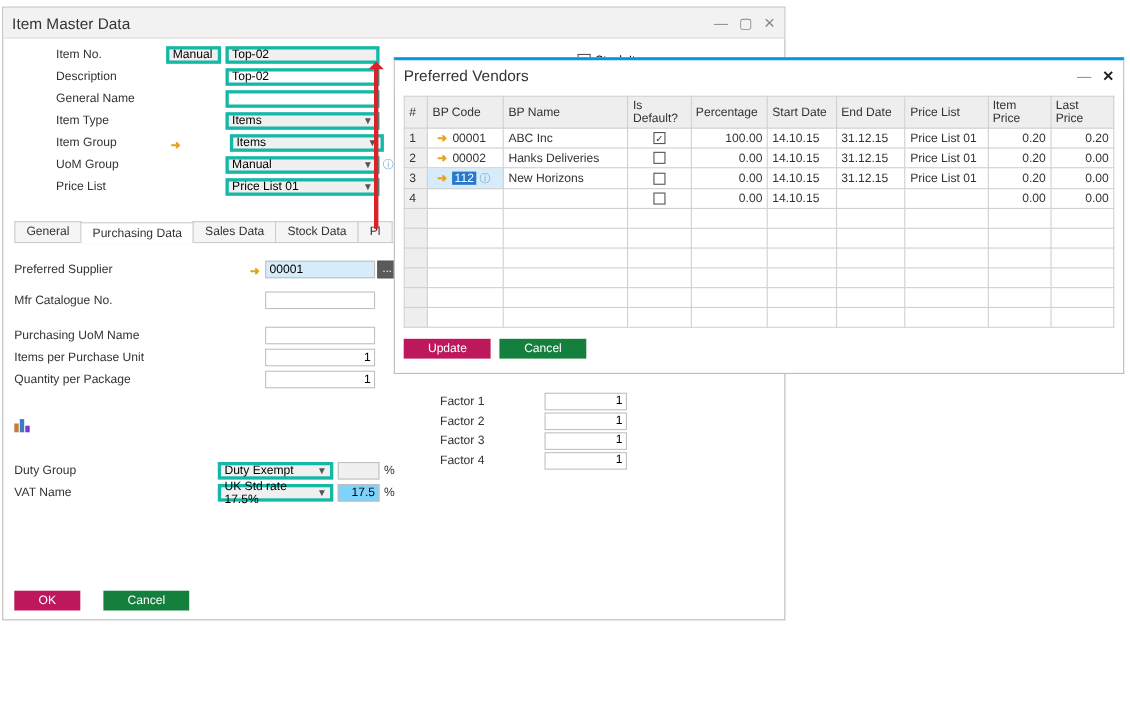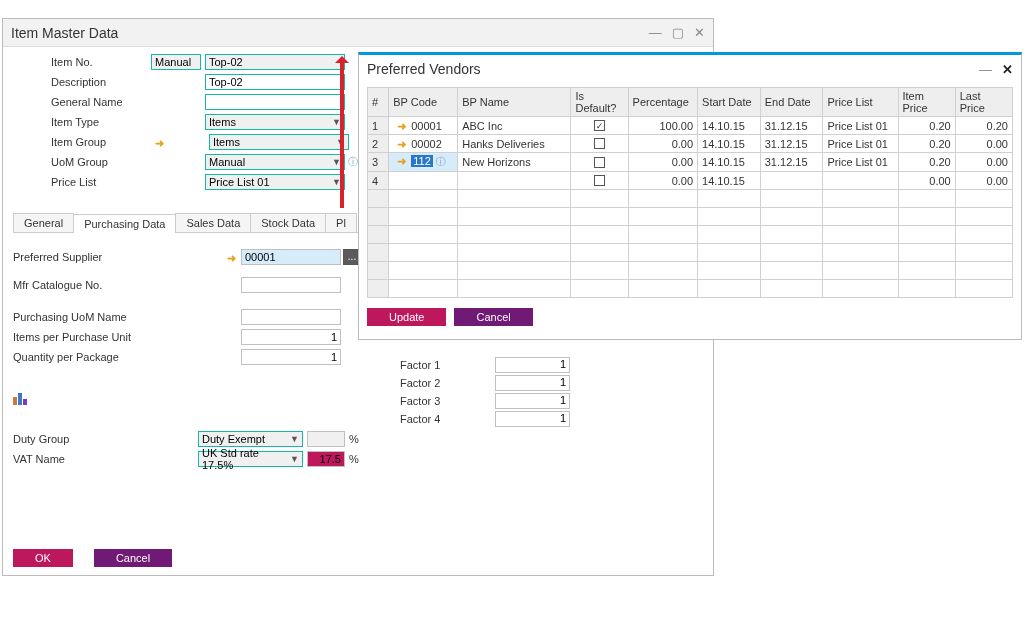--- a/index.html
+++ b/index.html
@@ -1,32 +1,32 @@
 <!DOCTYPE html>
 <html><head>
 <meta charset="utf-8">
 <style>
 * { box-sizing: border-box; margin: 0; padding: 0; font-family: Tahoma, Arial, sans-serif; font-size: 11px; }
 body { background: #fff; position: relative; width: 1027px; height: 642px; }
 
 .window { position: absolute; border: 1px solid #bbb; background: #fff; }
-.main-window { left: 2px; top: 18px; width: 712px; height: 558px; }
+.main-window { left: 2px; top: 6px; width: 712px; height: 558px; }
 .popup-window { left: 358px; top: 52px; width: 664px; height: 288px; border-top: 3px solid #0099dd; }
 
 .titlebar { display: flex; align-items: center; justify-content: space-between; padding: 4px 8px; height: 28px; }
 .main-window .titlebar { background: #f2f2f2; border-bottom: 1px solid #ddd; }
 .popup-window .titlebar { background: #fff; }
 .title-text { font-size: 14px; color: #343434; }
 .title-controls { display: flex; gap: 10px; align-items: center; }
 .title-controls span { color: #888; cursor: pointer; font-size: 13px; }
 
 .form-area { padding: 6px 10px; }
 .form-row { display: flex; align-items: center; margin-bottom: 2px; height: 18px; }
 .form-label { width: 100px; color: #333; margin-left: 38px; }
-.select-like, .input-like { height: 16px; border: 1px solid #14b8a6; background: #fcfcfc; padding: 0 3px; display: flex; align-items: center; justify-content: space-between; }
+.select-like, .input-like { height: 16px; border: 3px solid #14b8a6; background: #fcfcfc; padding: 0 3px; display: flex; align-items: center; justify-content: space-between; }
 .select-like { background: #f0f0f0; }
 .select-like .caret { font-size: 9px; color: #555; }
 .input-like { background: #fff; }
 .input-like.gray { background: #f0f0f0; }
 .sm { width: 140px; }
 
 .yellow-arrow { display: inline-block; width: 10px; height: 10px; margin: 0 4px; }
 .yellow-arrow::before { content: "\279C"; color: #e8a21e; font-size: 11px; font-weight: bold; }
 
 .info-icon::before { content: "\24D8"; color: #7ba5c2; font-size: 10px; margin-left: 3px; }
@@ -42,21 +42,21 @@
 .field-row { display: flex; align-items: center; margin-bottom: 4px; }
 .field-label { width: 210px; color: #333; }
 .field-input { width: 100px; height: 16px; border: 1px solid #c0c0c0; padding: 0 3px; display: flex; align-items: center; background: #fff; }
 .field-input.r { justify-content: flex-end; }
 .ellipsis-btn { width: 18px; height: 16px; background: #5a5a5a; color: #fff; display: inline-flex; align-items: center; justify-content: center; border: 1px solid #555; cursor: pointer; font-size: 10px; line-height: 1; margin-left: 2px; }
 .highlight-field { background: #d6ecfa !important; }
 
 .bottom-buttons { position: absolute; left: 10px; bottom: 8px; display: flex; gap: 21px; }
 .btn { padding: 3px 22px; border: none; color: #fff; cursor: pointer; }
 .btn-primary { background: #be185d; }
-.btn-secondary { background: #701a75; }
+.btn-secondary { background: #15803d; }
 
 .vendor-table { border-collapse: collapse; width: calc(100% - 16px); margin: 4px 8px; }
 .vendor-table th, .vendor-table td { border: 1px solid #d0d0d0; padding: 2px 4px; height: 18px; text-align: left; font-size: 11px; color: #333; }
 .vendor-table th { background: #eeeeee; font-weight: normal; }
 .vendor-table td.num { text-align: right; }
 .vendor-table td.rownum { background: #eee; text-align: left; width: 20px; }
 .vendor-table td.sel-bp { background: #d6ecfa; }
 .vendor-table td.bptxt { color: #333; }
 .vendor-table td .hl { background: #2777cc; color: #fff; padding: 0 2px; }
 
@@ -218,21 +218,21 @@
           <span></span>
         </div>
       <span class="pct-label">%</span>
     </div>
     <div class="field-row">
       <span class="field-label" style="width:185px">VAT Name</span>
       <div class="select-like" style="width:105px">
           <span>UK Std rate 17.5%</span>
           <span class="caret">▼</span>
         </div>
-      <div class="pct-box" style="background:#be185d">
+      <div class="pct-box" style="background:#7dd3fc">
           <span>17.5</span>
         </div>
       <span class="pct-label">%</span>
     </div>
   </div>
 
   <div class="bottom-buttons">
     <button class="btn btn-primary">OK</button>
     <button class="btn btn-secondary">Cancel</button>
   </div>

